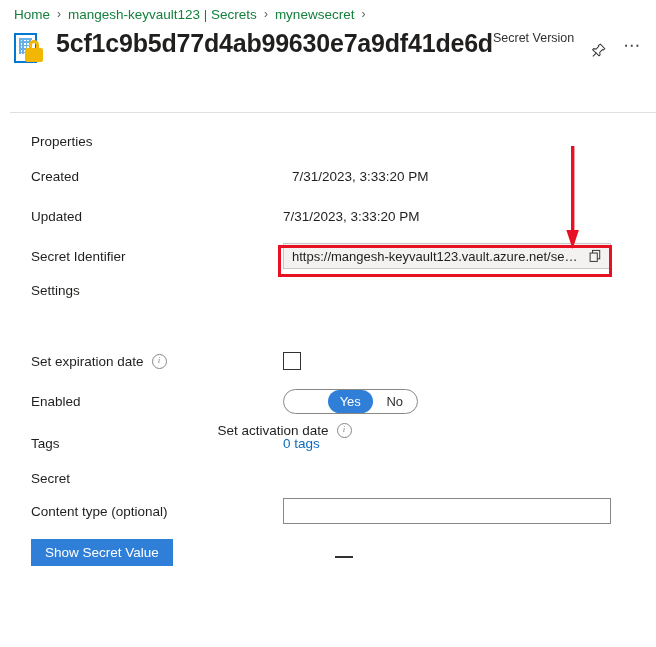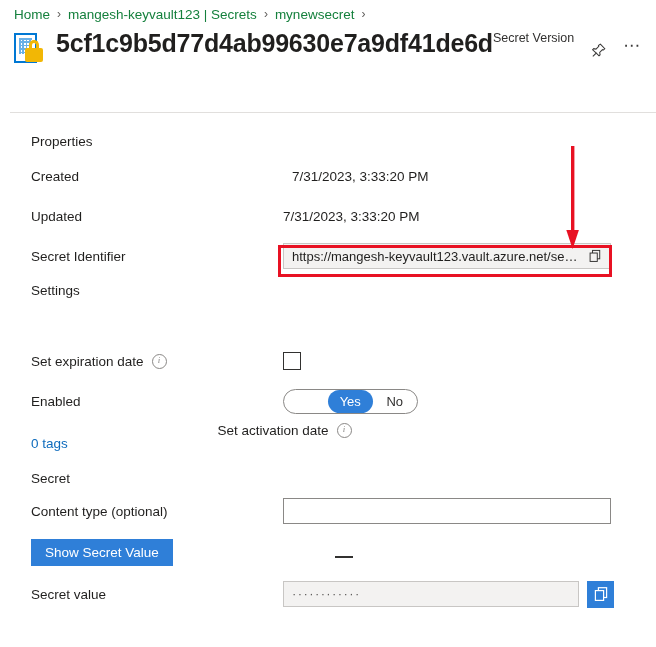--- a/index.html
+++ b/index.html
@@ -435,48 +435,37 @@
 
   <div class="row" style="height:42px;">
     <span class="label">Enabled</span>
     <div class="toggle">
       <div class="toggle-opt on">Yes</div>
       <div class="toggle-opt">No</div>
     </div>
   </div>
 
   <div class="row" style="height:42px;">
+    <span class="label">Tags</span>
     <span class="link-text">0 tags</span>
   </div>
 
   <div class="row section-head" style="height:28px;">
     <span>Secret</span>
   </div>
 
   <div class="row" style="height:38px;">
     <span class="label">Content type (optional)</span>
     <input class="text-input" style="width: 328px;" type="text" placeholder="">
   </div>
 
   <div class="row" style="height:44px;">
     <button class="primary-btn">Show Secret Value</button>
   </div>
 
-  <div class="row" style="height:40px;">
-    <span class="label">Secret value</span>
-    <div class="text-input readonly-input" style="width:296px;display:flex;align-items:center;">
-      <span class="dots-mask">············</span>
-    </div>
-    <div class="copy-btn-blue">
-      <svg width="16" height="16" viewBox="0 0 16 16" fill="none" stroke="#ffffff" stroke-width="1.2">
-        <rect x="5.4" y="1.7" width="8.2" height="9.8"></rect>
-        <rect x="2.4" y="4.6" width="8.2" height="9.8" fill="#2f7fd8"></rect>
-      </svg>
-    </div>
-  </div>
 
 </div>
 
 <div class="anno-box"></div>
 <svg class="anno-arrow" viewBox="0 0 13 104">
   <rect x="5" y="0" width="3.4" height="86" fill="#e81123"></rect>
   <polygon points="0.3,84 12.9,84 6.6,103" fill="#e81123"></polygon>
 </svg>
 
 </body></html>

